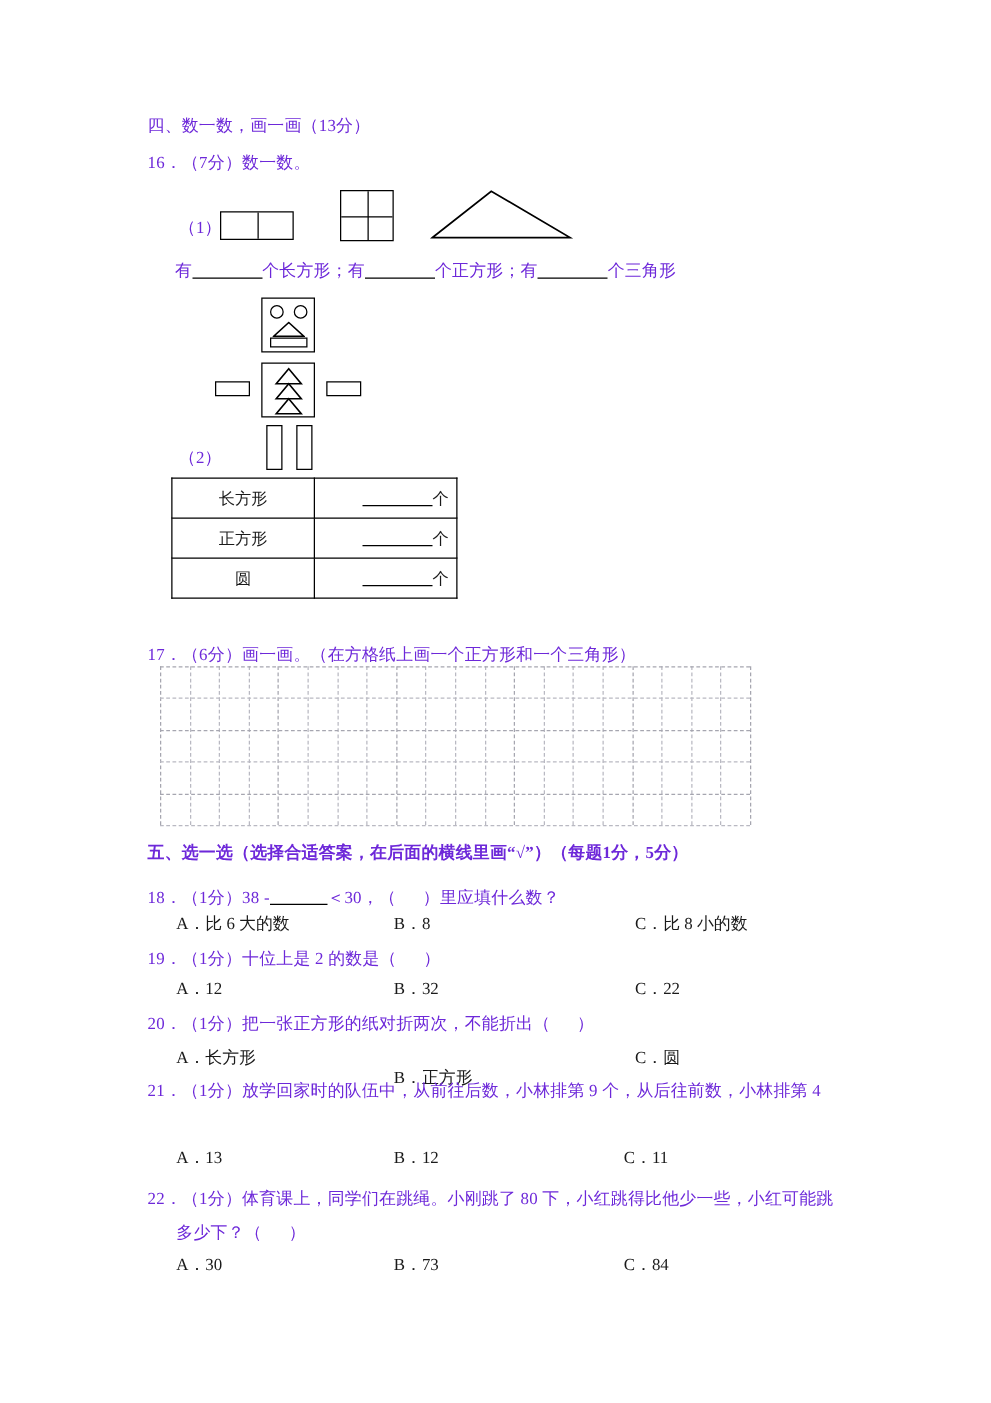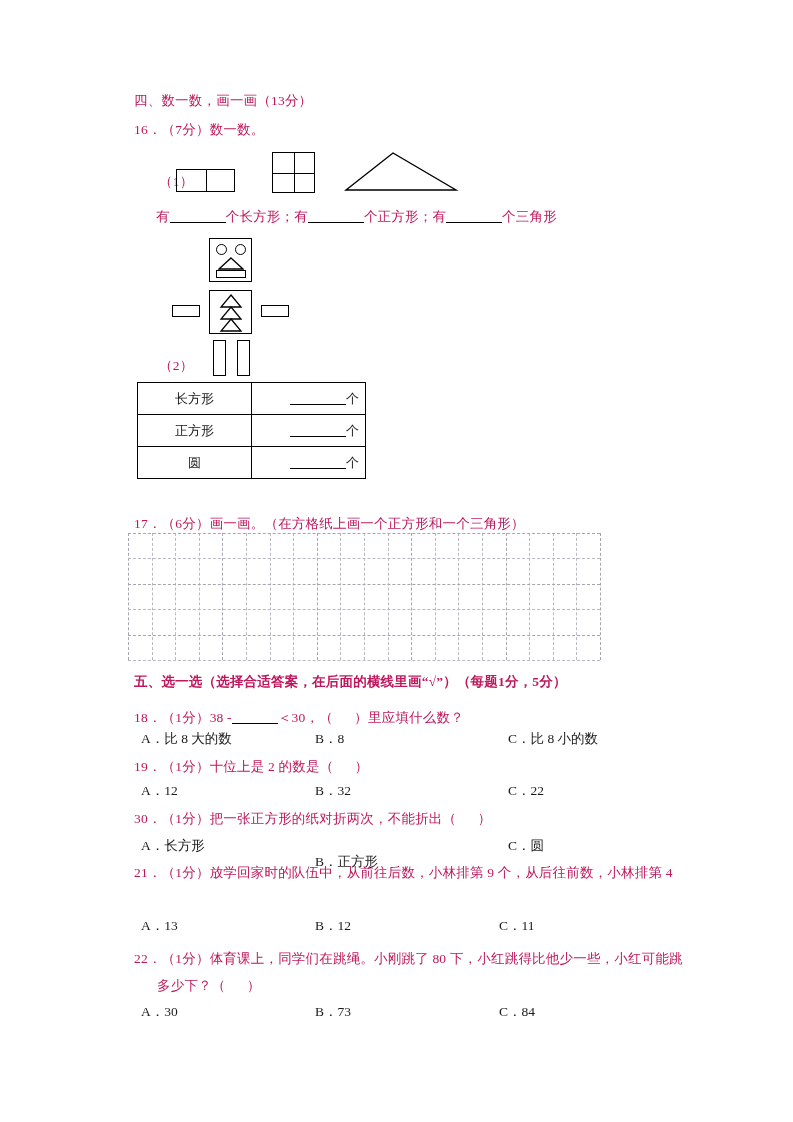--- a/index.html
+++ b/index.html
@@ -22,22 +22,21 @@
     width: 793px;
     height: 1122px;
   }
 
   .tx {
     position: absolute;
     font-size: 13.5px;
     line-height: 17px;
     white-space: pre;
     letter-spacing: 0.2px;
-    color: #be185d;
-    margin-left: 16px;
+    color: #6d28d9;
   }
 
   .tx-sec { font-size: 13.5px; }
 
   
   .blank {
     display: inline-block;
     border-bottom: 1px solid #000;
     vertical-align: -2px;
   }
@@ -249,30 +248,30 @@
       <div class="gl gl-h" style="top: 25.4px; left: 0px; width: 472px;"></div>
       <div class="gl gl-h strong" style="top: 50.8px; left: 0px; width: 472px;"></div>
       <div class="gl gl-h" style="top: 76.2px; left: 0px; width: 472px;"></div>
       <div class="gl gl-h strong" style="top: 101.6px; left: 0px; width: 472px;"></div>
       <div class="gl gl-h" style="top: 127px; left: 0px; width: 472px;"></div>
     </div>
 
   <div class="tx tx-sec" style="left:118px; top:673px;font-weight:bold;">五、选一选（选择合适答案，在后面的横线里画“√”）（每题1分，5分）</div>
 
   <div class="tx" style="left:118px; top:709px;"><span>18．（1分）38 -</span><span class="blank blank-w2"></span><span>＜30，（      ）里应填什么数？</span></div>
-  <div class="choice" style="left:141px; top:730px;"><span>A．</span><span>比 8 大的数</span></div>
+  <div class="choice" style="left:141px; top:730px;"><span>A．</span><span>比 6 大的数</span></div>
   <div class="choice" style="left:315px; top:730px;"><span>B．</span><span>8</span></div>
   <div class="choice" style="left:508px; top:730px;"><span>C．</span><span>比 8 小的数</span></div>
 
   <div class="tx" style="left:118px; top:758px;">19．（1分）十位上是 2 的数是（      ）</div>
   <div class="choice" style="left:141px; top:782px;"><span>A．</span><span>12</span></div>
   <div class="choice" style="left:315px; top:782px;"><span>B．</span><span>32</span></div>
   <div class="choice" style="left:508px; top:782px;"><span>C．</span><span>22</span></div>
 
-  <div class="tx" style="left:118px; top:810px;">30．（1分）把一张正方形的纸对折两次，不能折出（      ）</div>
+  <div class="tx" style="left:118px; top:810px;">20．（1分）把一张正方形的纸对折两次，不能折出（      ）</div>
   <div class="choice" style="left:141px; top:837px;"><span>A．</span><span>长方形</span></div>
   <div class="choice" style="left:315px; top:837px;margin-top:16px;"><span>B．</span><span>正方形</span></div>
   <div class="choice" style="left:508px; top:837px;"><span>C．</span><span>圆</span></div>
 
   <div class="tx" style="left:118px; top:864px;">21．（1分）放学回家时的队伍中，从前往后数，小林排第 9 个，从后往前数，小林排第 4</div>
   <div class="choice" style="left:141px; top:917px;"><span>A．</span><span>13</span></div>
   <div class="choice" style="left:315px; top:917px;"><span>B．</span><span>12</span></div>
   <div class="choice" style="left:499px; top:917px;"><span>C．</span><span>11</span></div>
 
   <div class="tx" style="left:118px; top:950px;">22．（1分）体育课上，同学们在跳绳。小刚跳了 80 下，小红跳得比他少一些，小红可能跳</div>

